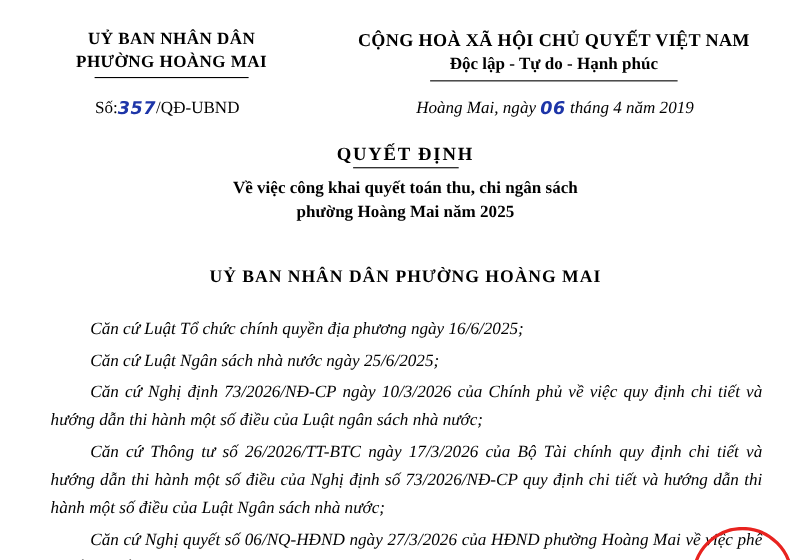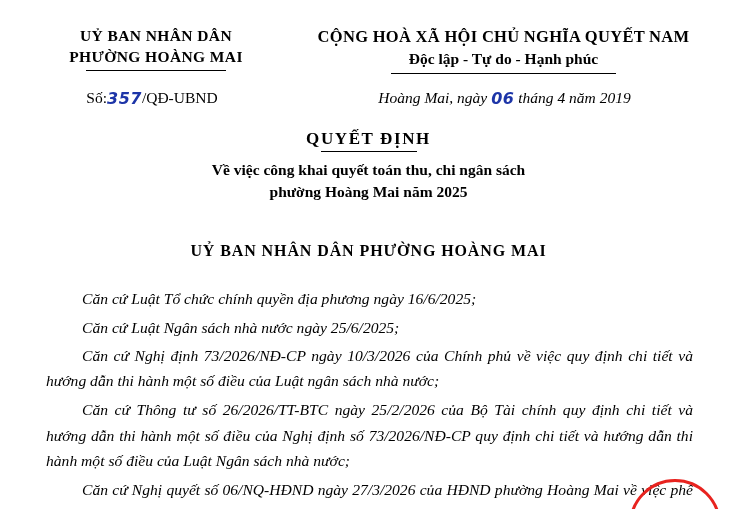--- a/index.html
+++ b/index.html
@@ -191,21 +191,21 @@
 
 <div class="page">
 
   <div class="header">
     <div class="header-left">
       <div class="org-line1">UỶ BAN NHÂN DÂN</div>
       <div class="org-line2">PHƯỜNG HOÀNG MAI</div>
       <div class="underline-short"></div>
     </div>
     <div class="header-right">
-      <div class="nation-line1">CỘNG HOÀ XÃ HỘI CHỦ NGHĨA QUYẾT NAM</div>
+      <div class="nation-line1">CỘNG HOÀ XÃ HỘI CHỦ QUYẾT VIỆT NAM</div>
       <div class="nation-line2">Độc lập - Tự do - Hạnh phúc</div>
       <div class="underline-med"></div>
     </div>
   </div>
 
   <div class="numdate">
     <div class="num-cell"><span>Số:</span><span class="handwritten">357</span><span>/QĐ-UBND</span></div>
     <div class="date-cell"><span>Hoàng Mai, ngày</span> <span class="handwritten">06</span> <span>tháng</span> <span>4</span> <span>năm</span> <span>2019</span></div>
   </div>
 
@@ -215,21 +215,21 @@
     <div class="title-sub1">Về việc công khai quyết toán thu, chi ngân sách</div>
     <div class="title-sub2">phường Hoàng Mai năm 2025</div>
   </div>
 
   <div class="issuer">UỶ BAN NHÂN DÂN PHƯỜNG HOÀNG MAI</div>
 
   <div class="body">
     <div class="para tight">Căn cứ Luật Tổ chức chính quyền địa phương ngày 16/6/2025;</div>
     <div class="para tight">Căn cứ Luật Ngân sách nhà nước ngày 25/6/2025;</div>
     <div class="para">Căn cứ Nghị định 73/2026/NĐ-CP ngày 10/3/2026 của Chính phủ về việc quy định chi tiết và hướng dẫn thi hành một số điều của Luật ngân sách nhà nước;</div>
-    <div class="para">Căn cứ Thông tư số 26/2026/TT-BTC ngày 25/2/2026 của Bộ Tài chính quy định chi tiết và hướng dẫn thi hành một số điều của Nghị định số 73/2026/NĐ-CP quy định chi tiết và hướng dẫn thi hành một số điều của Luật Ngân sách nhà nước;</div>
+    <div class="para">Căn cứ Thông tư số 26/2026/TT-BTC ngày 17/3/2026 của Bộ Tài chính quy định chi tiết và hướng dẫn thi hành một số điều của Nghị định số 73/2026/NĐ-CP quy định chi tiết và hướng dẫn thi hành một số điều của Luật Ngân sách nhà nước;</div>
     <div class="para">Căn cứ Nghị quyết số 06/NQ-HĐND ngày 27/3/2026 của HĐND phường Hoàng Mai về việc phê chuẩn quyết toán thu, chi ngân sách phường Hoàng Mai năm 2025;</div>
   </div>
 
   <div class="seal">
     <div class="seal-arc"></div>
   </div>
 
 </div>
 
 </body></html>

